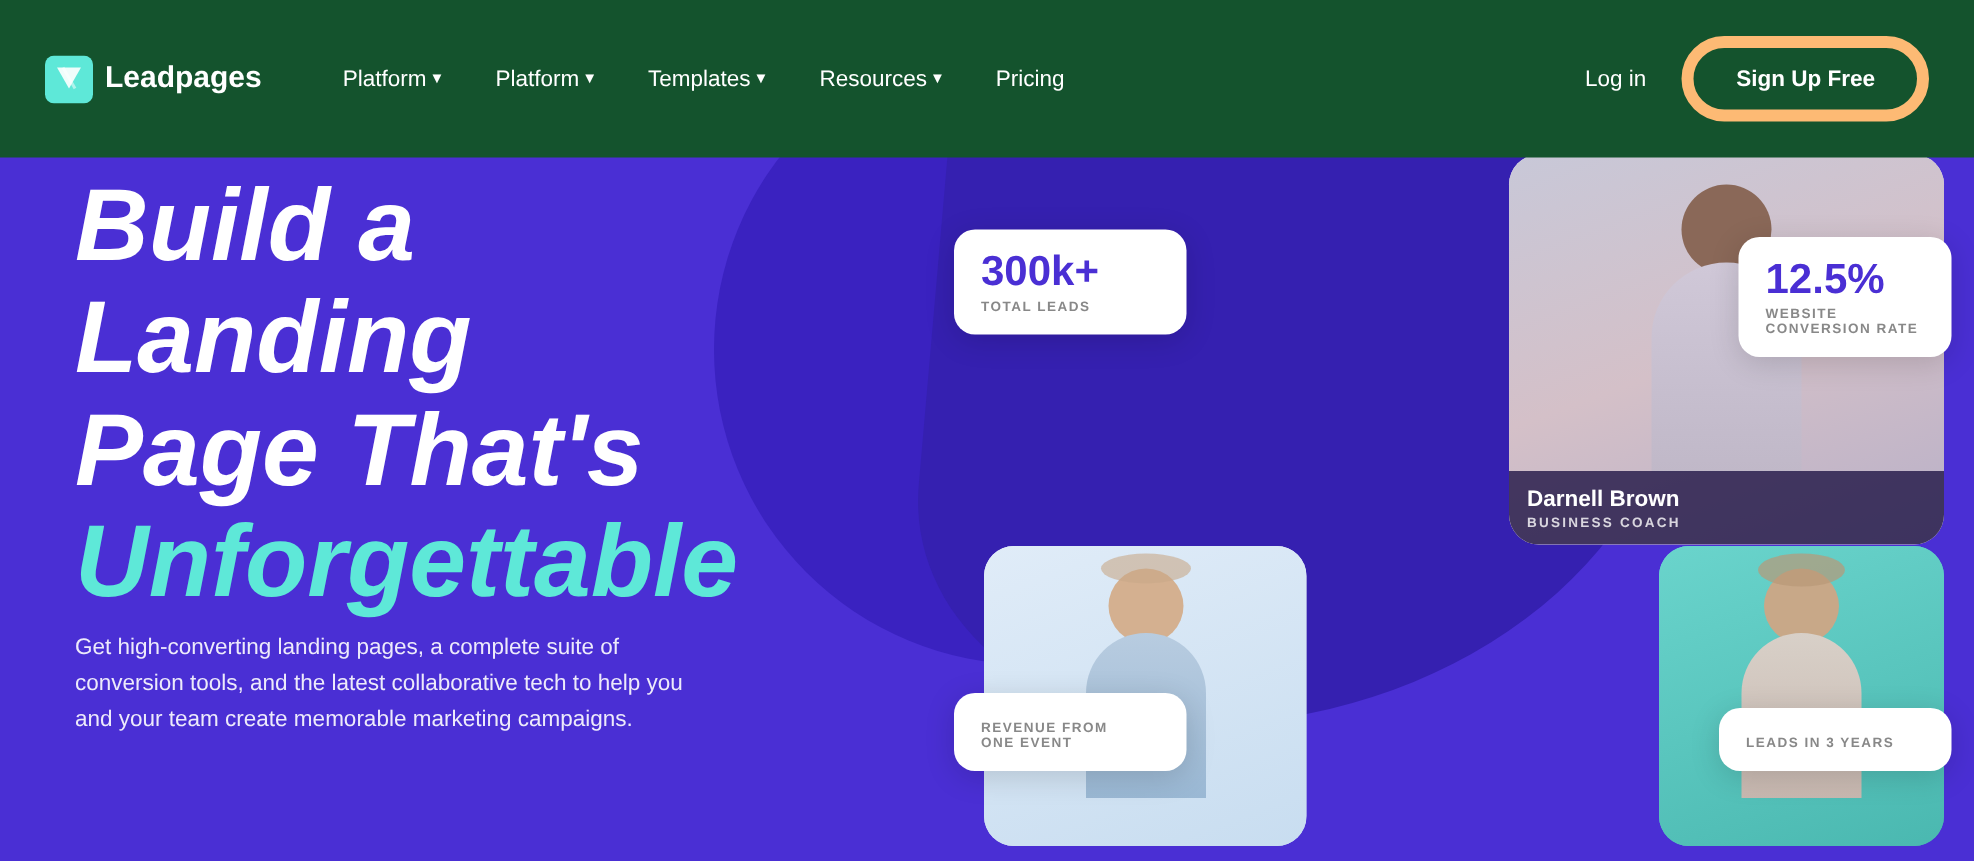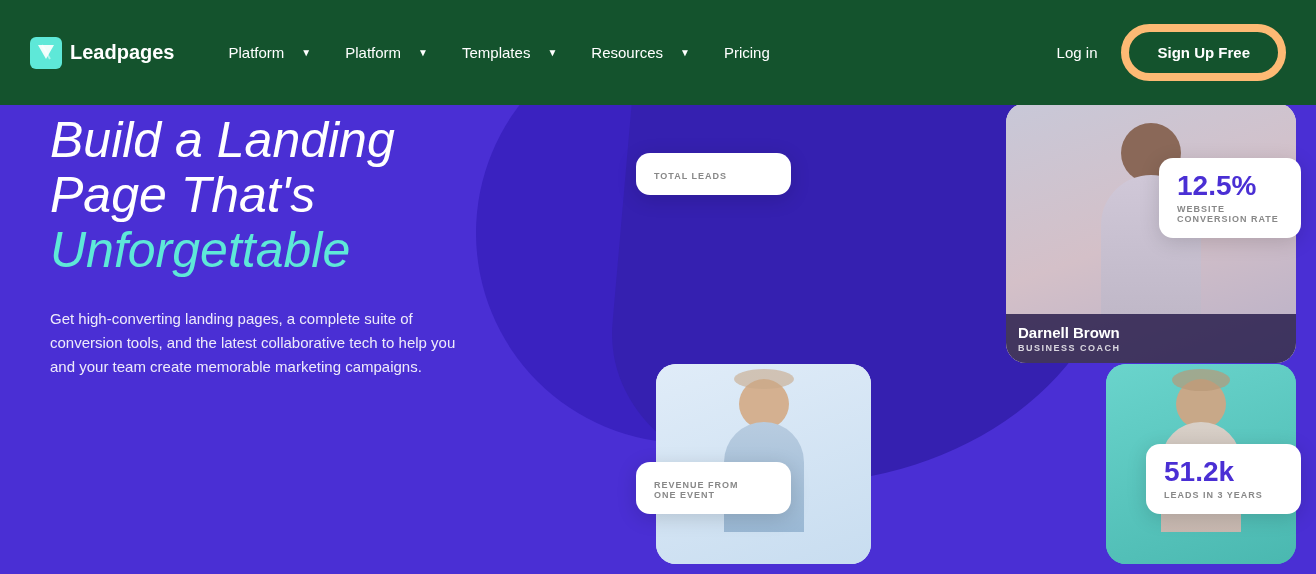--- a/index.html
+++ b/index.html
@@ -36,21 +36,21 @@
       gap: 6px;
       flex: 1;
     }
     .nav-item {
       color: white;
       font-size: 15px;
       padding: 8px 14px;
       cursor: pointer;
       display: flex;
       align-items: center;
-      gap: 15px;
+      gap: 0;
       white-space: nowrap;
     }
     .chevron {
       font-size: 10px;
       display: inline-block;
       margin-left: 2px;
     }
     .nav-right {
       display: flex;
       align-items: center;
@@ -96,25 +96,25 @@
     }
 
     
     .hero-text {
       position: absolute;
       top: 30px;
       left: 50px;
       width: 500px;
     }
     .hero-headline {
-      font-size: 50px;
-      font-weight: 400;
+      font-size: 68px;
+      font-weight: 700;
       color: white;
       line-height: 1.1;
-      margin-bottom: 29px;
+      margin-bottom: 8px;
       font-style: italic;
     }
     .hero-headline .teal-word {
       color: #5ee8d8;
     }
     .hero-subtext {
       font-size: 15px;
       color: rgba(255,255,255,0.9);
       line-height: 1.6;
       max-width: 420px;
@@ -368,31 +368,31 @@
 
     <div class="person-card-4">
       <div class="card-4-bg">
         <div style="position:absolute;top:15px;left:50%;transform:translateX(-50%);width:50px;height:50px;background:#c8a888;border-radius:50%;"></div>
         <div style="position:absolute;top:5px;left:50%;transform:translateX(-50%);width:58px;height:22px;background:#b89878;border-radius:50%;opacity:0.7;"></div>
         <div style="position:absolute;top:58px;left:50%;transform:translateX(-50%);width:80px;height:110px;background:linear-gradient(to bottom,#d8d0c8,#c8b8b0);border-radius:40px 40px 0 0;"></div>
       </div>
     </div>
 
     <div class="stat-card stat-1">
+      <div class="stat-value">300k+</div>
       <div class="stat-label">TOTAL LEADS</div>
     </div>
 
     <div class="stat-card stat-2">
       <div class="stat-value">12.5%</div>
       <div class="stat-label">WEBSITE<br>CONVERSION RATE</div>
     </div>
 
     <div class="stat-card stat-3">
       <div class="stat-label">REVENUE FROM<br>ONE EVENT</div>
     </div>
 
     <div class="stat-card stat-4">
-      <div class="stat-value">51.2k</div>
       <div class="stat-label">LEADS IN 3 YEARS</div>
     </div>
 
   </div>
 </div>
 
 </body></html>

